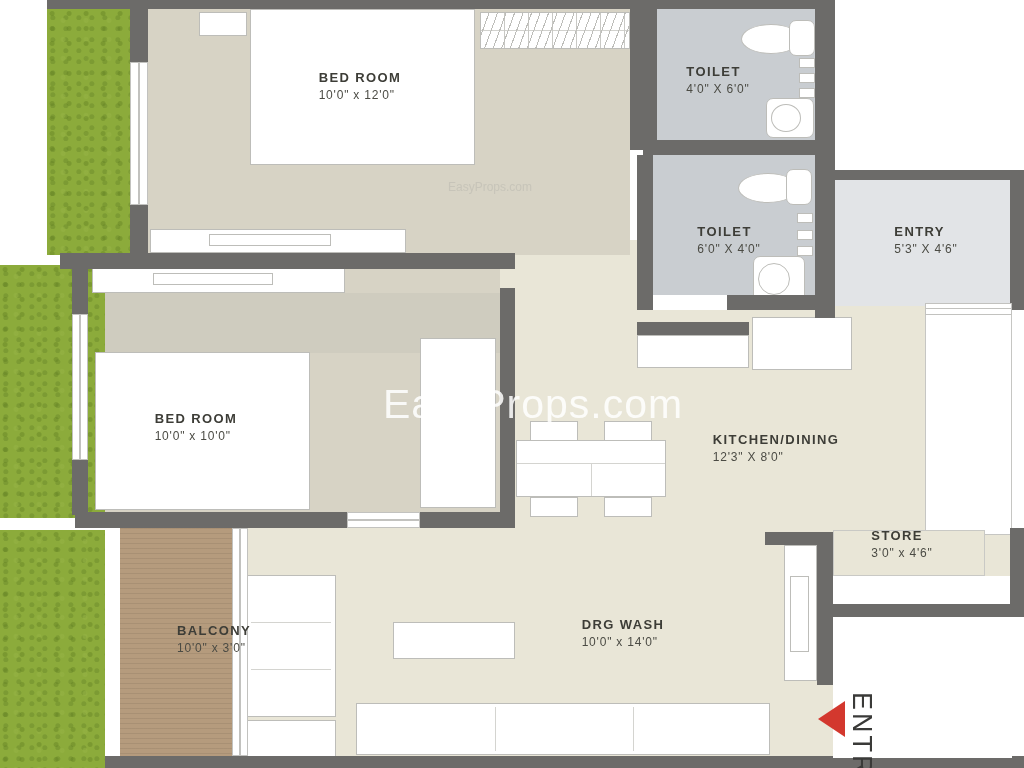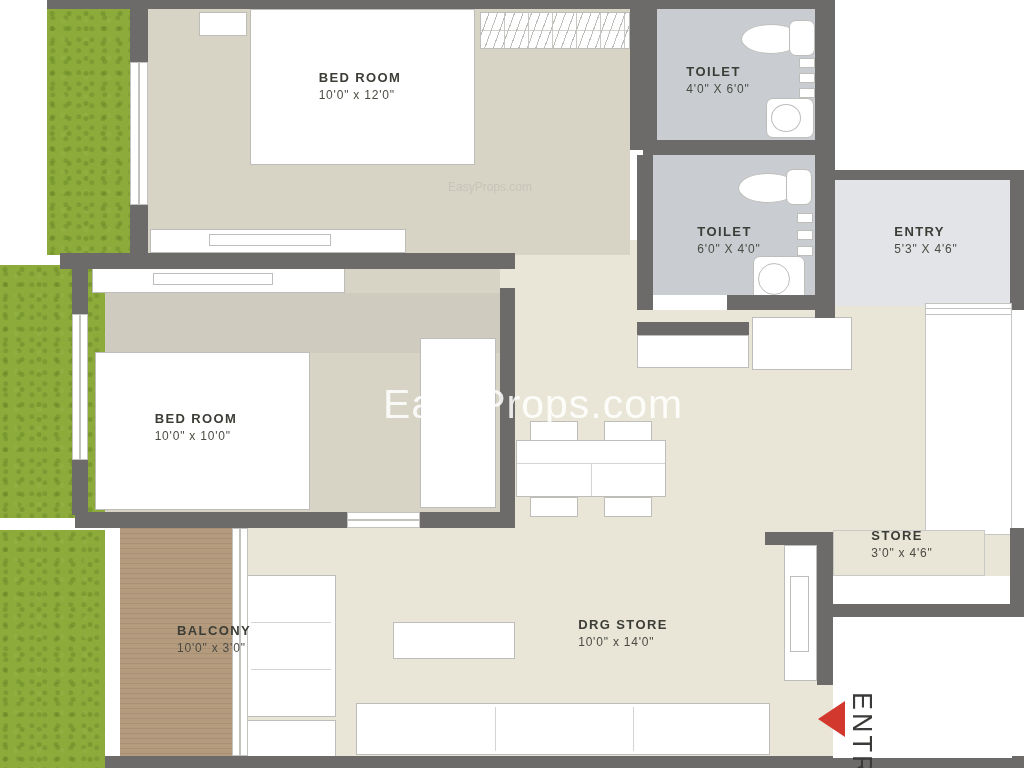--- a/index.html
+++ b/index.html
@@ -161,30 +161,34 @@
     <div class="room-dims">6'0" X 4'0"</div>
   </div>
   <div class="room-label" style="left:926px;top:240px;">
     <div class="room-name">ENTRY</div>
     <div class="room-dims">5'3" X 4'6"</div>
   </div>
   <div class="room-label" style="left:196px;top:427px;">
     <div class="room-name">BED ROOM</div>
     <div class="room-dims">10'0" x 10'0"</div>
   </div>
+  <div class="room-label" style="left:776px;top:448px;">
+    <div class="room-name">KITCHEN/DINING</div>
+    <div class="room-dims">12'3" X 8'0"</div>
+  </div>
   <div class="room-label" style="left:902px;top:544px;">
     <div class="room-name">STORE</div>
     <div class="room-dims">3'0" x 4'6"</div>
   </div>
   <div class="room-label" style="left:174px;top:639px;margin-left:40px;">
     <div class="room-name">BALCONY</div>
     <div class="room-dims">10'0" x 3'0"</div>
   </div>
   <div class="room-label" style="left:623px;top:633px;">
-    <div class="room-name">DRG STORE</div>
+    <div class="room-name">DRG WASH</div>
     <div class="room-dims">10'0" x 14'0"</div>
   </div>
 
   <div class="watermark" style="left:383px;top:381px;">EasyProps.com</div>
   <div class="watermark-ghost" style="left:448px;top:180px;">EasyProps.com</div>
 
   <div class="entry-arrow" style="left:818px;top:701px;"></div>
   <div class="entry-label" style="left:846px;top:692px;">ENTRY</div>
 
 </div>

